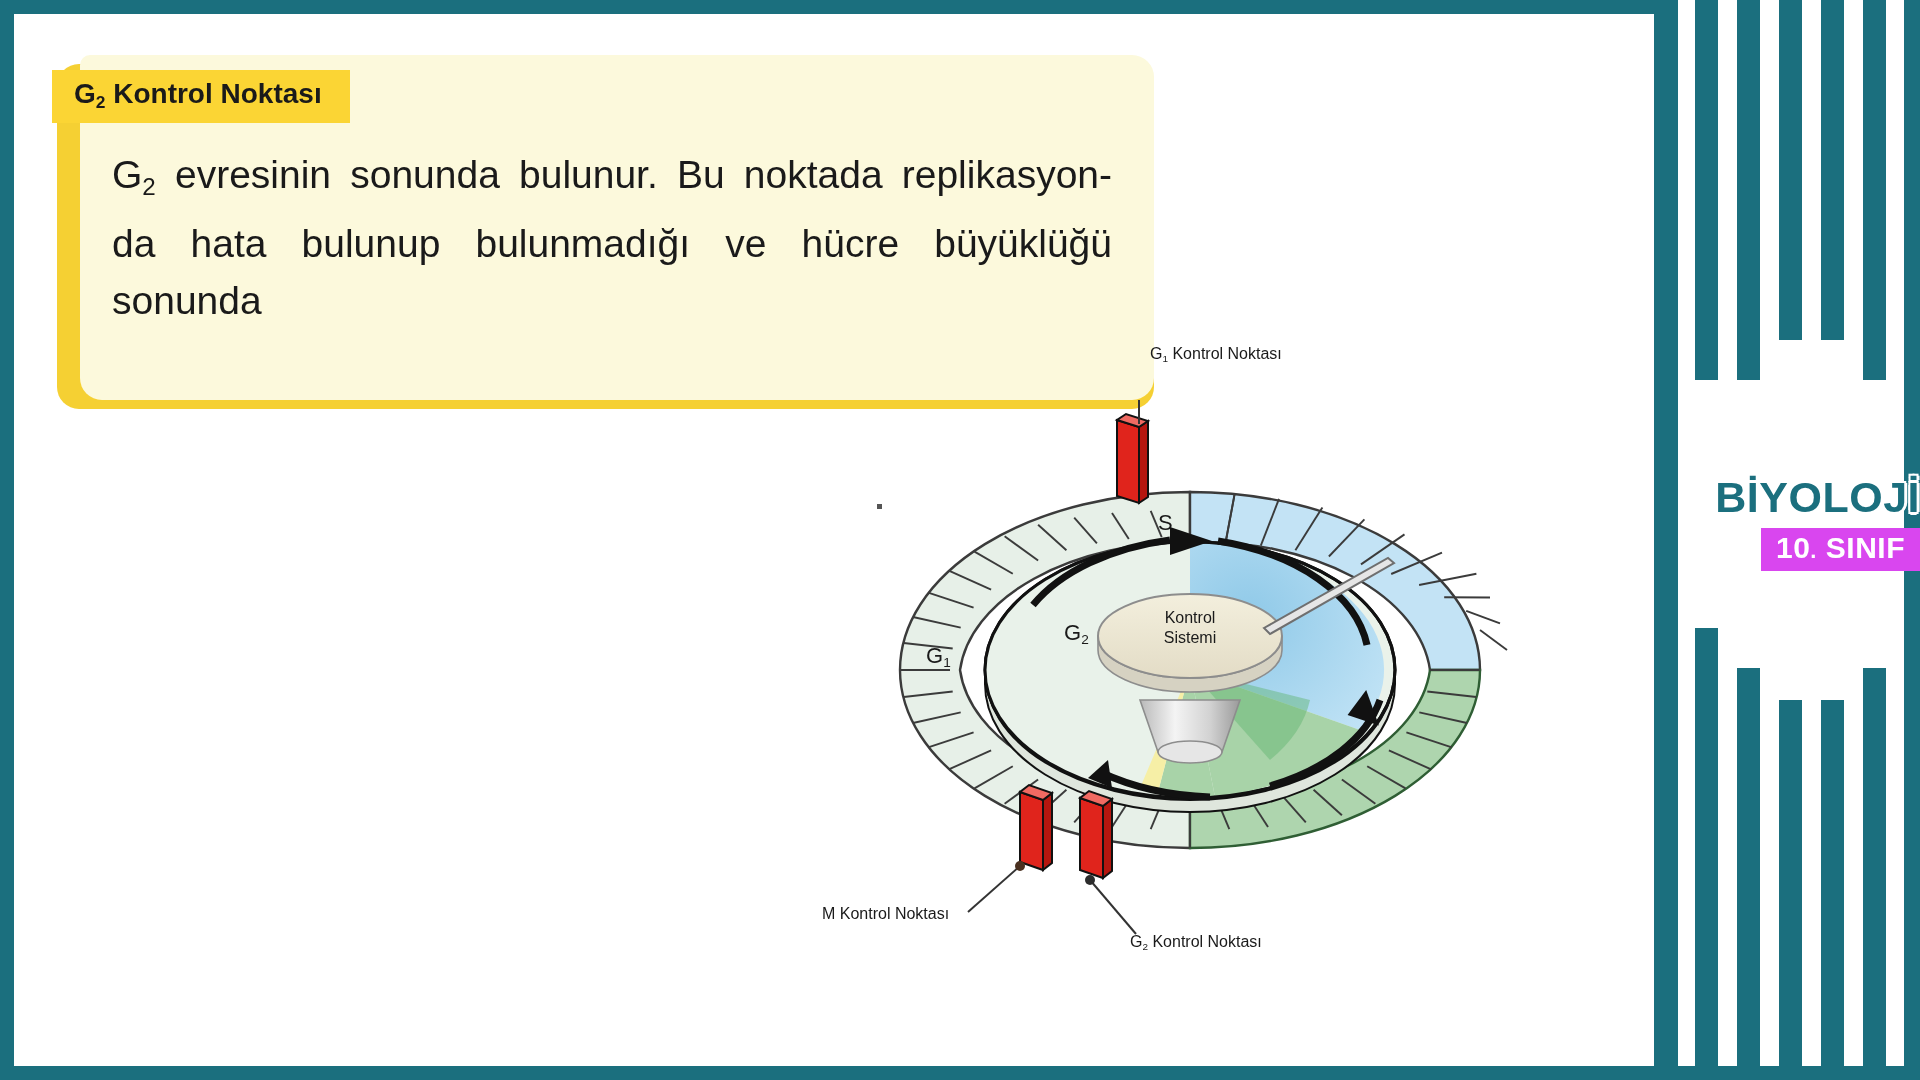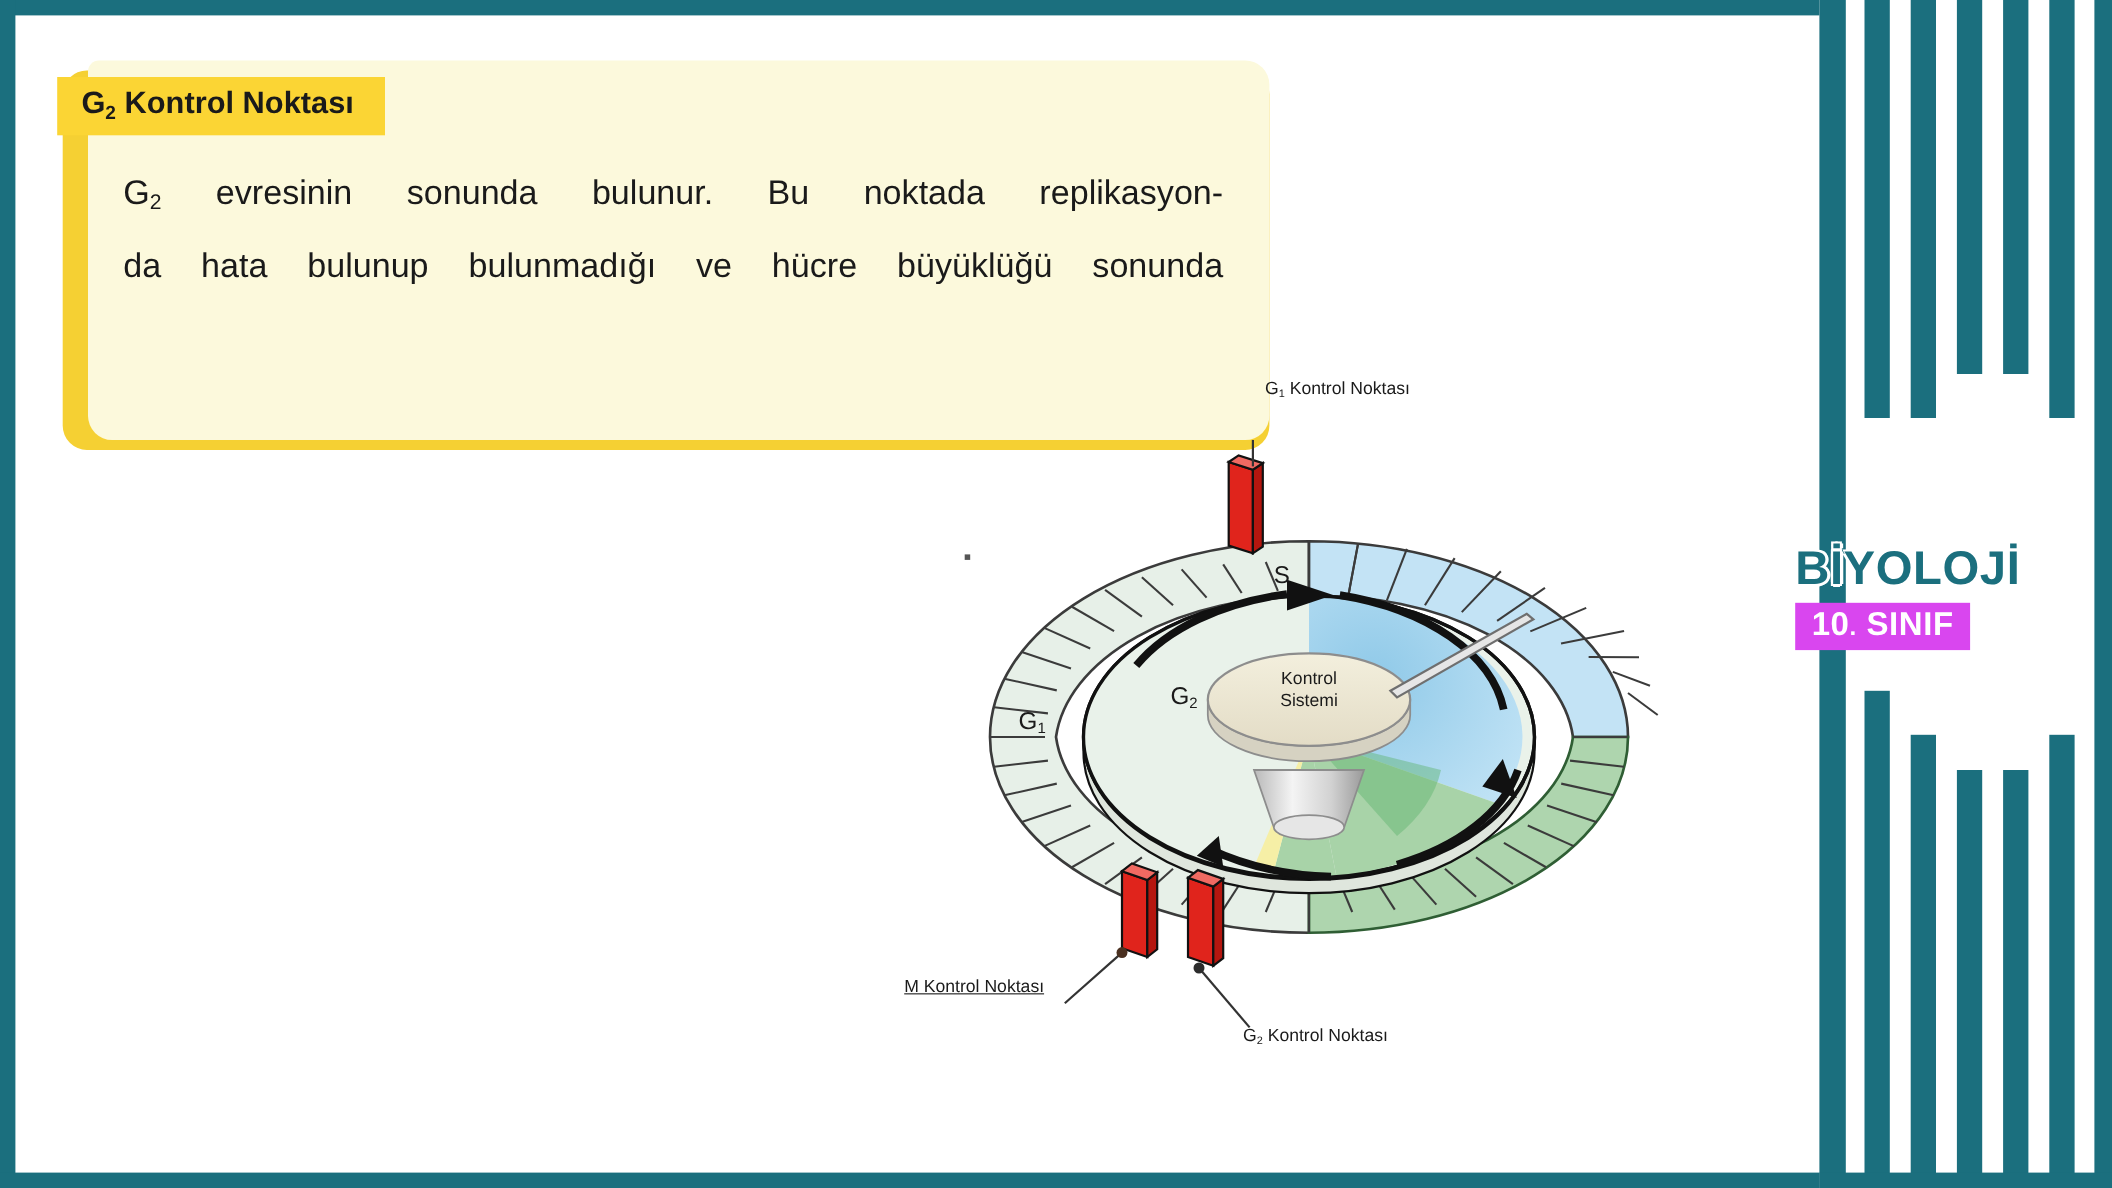--- a/index.html
+++ b/index.html
@@ -24,23 +24,23 @@
   
   #bars-panel {
     position: absolute; right: 0; top: 0;
     width: 266px; height: 1080px;
   }
   .bar { position: absolute; background: #1b6f7e; }
 
   
   #logo-block {
     position: absolute;
-    right: 0; top: 496px;
+    right: 0; top: 476px;
     width: 288px;
-    text-align: left;
+    text-align: right;
     z-index: 6;
   }
   #logo-title {
     font-size: 43px;
     font-weight: bold;
     letter-spacing: 0.5px;
     color: #1b6f7e;
     text-shadow: 2px 2px 0 #ffffff, -2px -2px 0 #ffffff,
                  2px -2px 0 #ffffff, -2px 2px 0 #ffffff,
                  0 3px 0 #ffffff, 3px 0 0 #ffffff;
@@ -85,21 +85,21 @@
     font-weight: bold;
     padding: 10px 28px 12px 22px;
     line-height: 1;
     white-space: nowrap;
     z-index: 4;
   }
   #card-body {
     position: absolute;
     left: 112px; top: 146px;
     width: 1000px;
-    font-size: 31px;
+    font-size: 39px;
     line-height: 57px;
     color: #1a1a1a;
     text-align: justify;
   }
   #card-body .line { display: block; }
   #card-body .line.just {
     text-align: justify;
     text-align-last: justify;
   }
   sub { font-size: 0.62em; vertical-align: -0.28em; }
@@ -339,19 +339,19 @@
 
     <div class="dlabel dlabel-big" style="left:86px; top:243px;"><span>G</span><sub>1</sub></div>
 
     <div class="dlabel dlabel-big" style="left:318px; top:110px;"><span>S</span></div>
 
     <div class="dlabel dlabel-big" style="left:224px; top:220px;"><span>G</span><sub>2</sub></div>
 
     <div class="dlabel" style="left:310px; top:-55px;"><span>G</span><sub>1</sub>
       <span>Kontrol Noktası</span></div>
 
-    <div class="dlabel" style="left:-18px; top:489px;text-decoration:underline;">M Kontrol Noktası</div>
+    <div class="dlabel" style="left:-18px; top:505px;">M Kontrol Noktası</div>
 
     <div class="dlabel" style="left:290px; top:533px;"><span>G</span><sub>2</sub>
       <span>Kontrol Noktası</span></div>
   </div>
 
 </div>
 
 </body></html>

